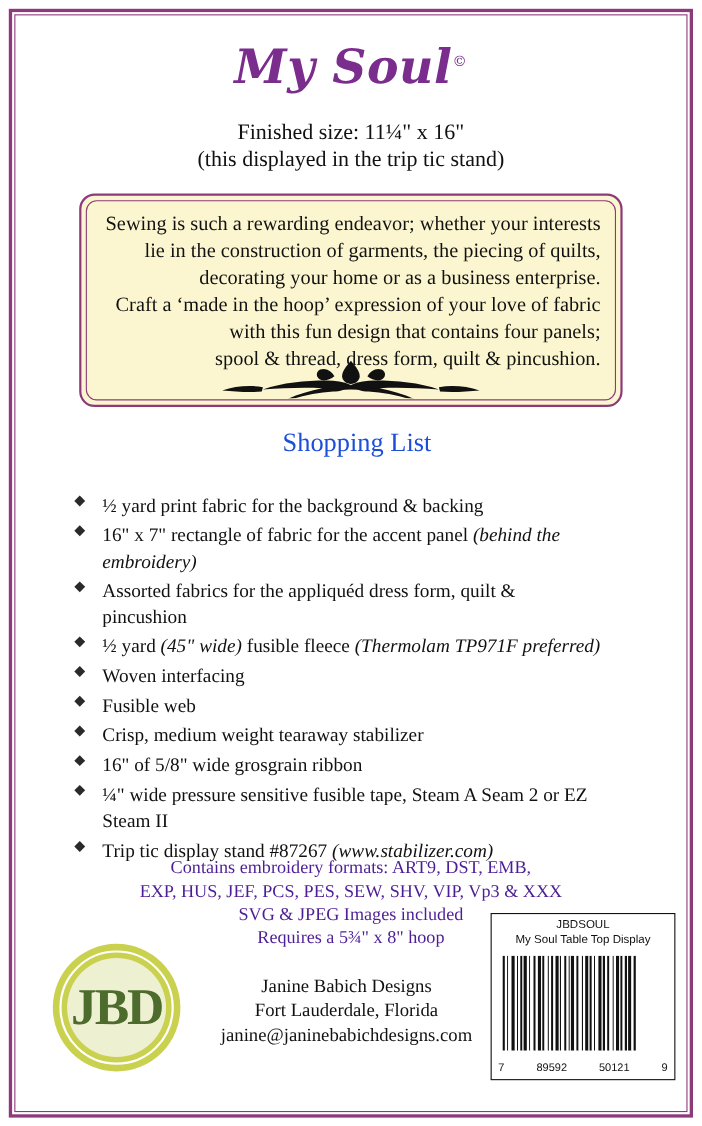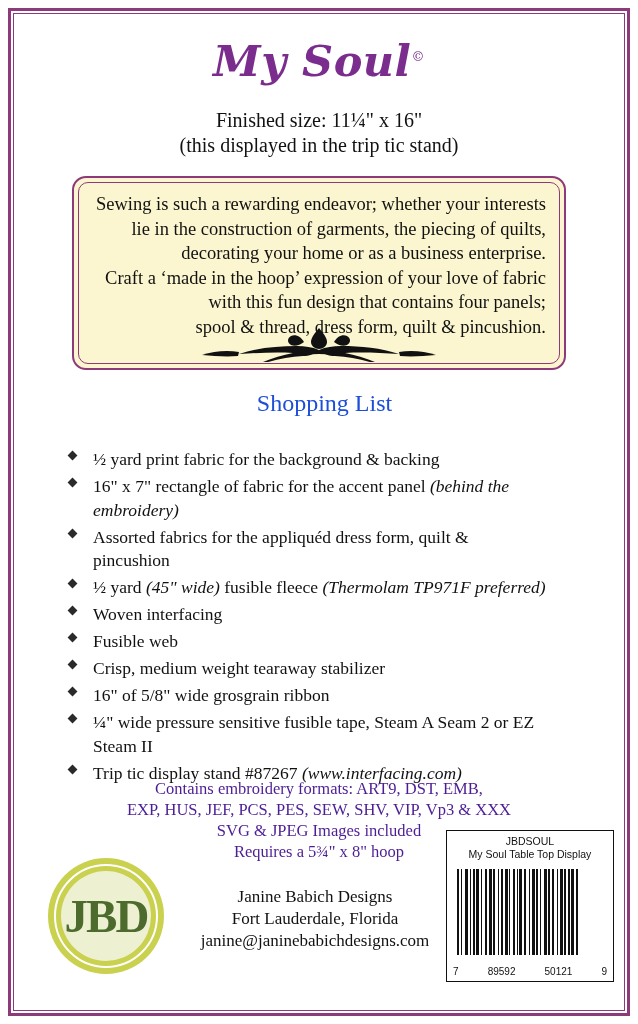--- a/index.html
+++ b/index.html
@@ -331,21 +331,21 @@
     <div class="list-item">
       <span class="bullet"></span>
       <span>16" of 5/8" wide grosgrain ribbon</span>
     </div>
     <div class="list-item">
       <span class="bullet"></span>
       <span>¼" wide pressure sensitive fusible tape, Steam A Seam 2 or EZ Steam II</span>
     </div>
     <div class="list-item">
       <span class="bullet"></span>
-      <span>Trip tic display stand #87267 </span><i>(www.interfacing.com)</i>
+      <span>Trip tic display stand #87267 </span><i>(www.stabilizer.com)</i>
     </div>
   </div>
 
   <div class="formats">
     <span>Contains embroidery formats: ART9, DST, EMB,</span>
     <span>EXP, HUS, JEF, PCS, PES, SEW, SHV, VIP, Vp3 &amp; XXX</span>
     <span>SVG &amp; JPEG Images included</span>
     <span>Requires a 5¾" x 8" hoop</span>
   </div>
 

